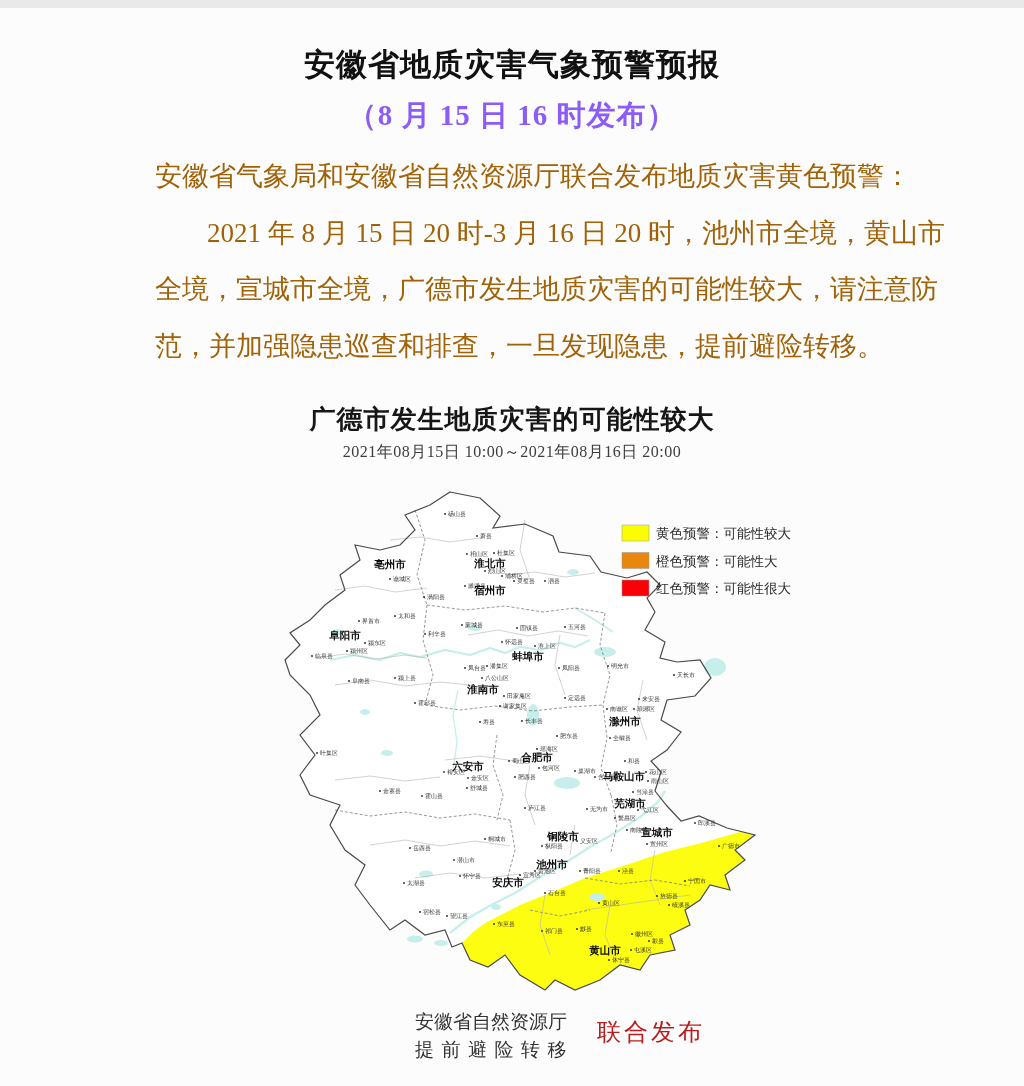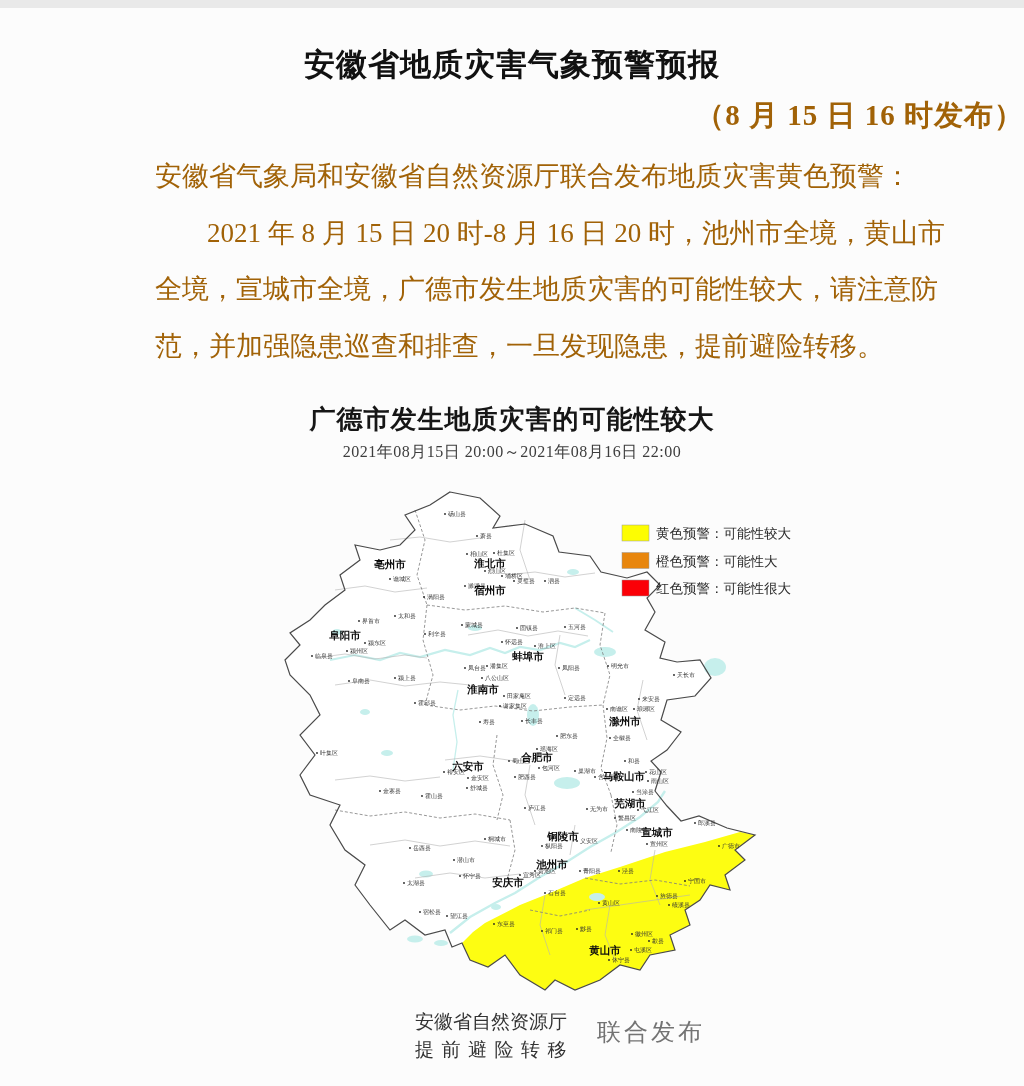--- a/index.html
+++ b/index.html
@@ -7,22 +7,22 @@
     position:relative;width:1024px;height:1086px;margin:8px auto;
     background:#fcfcfc;overflow:hidden;color:#1a1a1a;
     font-family:"Liberation Serif", serif;
   }
   .page-title{
     position:absolute;top:36px;left:0;width:100%;text-align:center;
     font-family:"Liberation Sans", sans-serif;font-weight:bold;font-size:31px;color:#111;
     letter-spacing:1px;
   }
   .page-subtitle{
-    position:absolute;top:88px;left:0;width:100%;text-align:right;
-    font-weight:bold;font-size:29px;color:#a16207;letter-spacing:1px;
+    position:absolute;top:88px;left:0;width:100%;text-align:center;
+    font-weight:bold;font-size:29px;color:#8b5cf6;letter-spacing:1px;
   }
   .body-text{
     position:absolute;top:140px;left:155px;width:780px;
     font-size:27px;line-height:56.5px;color:#a16207;
   }
   .bline{white-space:nowrap;}
   .bline.indent{padding-left:52px;}
   .map-title{
     position:absolute;top:394px;left:0;width:100%;text-align:center;
     font-family:"Liberation Sans", sans-serif;font-weight:bold;font-size:26px;color:#161616;
@@ -33,40 +33,40 @@
     font-size:16px;color:#3d3d3d;letter-spacing:.5px;
   }
   .map-wrap{position:absolute;left:275px;top:472px;width:645px;height:540px;}
   .issuers{
     position:absolute;left:415px;top:1000px;width:150px;
     font-size:19px;color:#333;line-height:28px;white-space:nowrap;
   }
   .issuers .spread{letter-spacing:7.5px;}
   .joint{
     position:absolute;left:597px;top:1008px;
-    font-size:24px;color:#737373;letter-spacing:3px;
+    font-size:24px;color:#b91c1c;letter-spacing:3px;
   }
 </style>
 </head>
 <body>
 
 <div class="page">
 
   <div class="page-title">安徽省地质灾害气象预警预报</div>
   <div class="page-subtitle">（8 月 15 日 16 时发布）</div>
 
   <div class="body-text">
     <div class="bline">安徽省气象局和安徽省自然资源厅联合发布地质灾害黄色预警：</div>
-    <div class="bline indent">2021 年 8 月 15 日 20 时-8 月 16 日 20 时，池州市全境，黄山市</div>
+    <div class="bline indent">2021 年 8 月 15 日 20 时-3 月 16 日 20 时，池州市全境，黄山市</div>
     <div class="bline">全境，宣城市全境，广德市发生地质灾害的可能性较大，请注意防</div>
     <div class="bline">范，并加强隐患巡查和排查，一旦发现隐患，提前避险转移。</div>
   </div>
 
   <div class="map-title">广德市发生地质灾害的可能性较大</div>
-  <div class="map-period">2021年08月15日  20:00～2021年08月16日  22:00</div>
+  <div class="map-period">2021年08月15日  10:00～2021年08月16日  20:00</div>
 
   <div class="map-wrap">
     <svg id="map-svg" viewBox="0 0 645 540" width="645" height="540" xmlns="http://www.w3.org/2000/svg">
         <path d="M175,12 L205,18 L225,36 L218,48 L250,44 L278,56 L284,72 L315,76 L326,92 L352,98 L372,92 L385,105 L372,118 L380,132 L370,150 L390,162 L385,178 L402,182 L425,180 L436,198 L420,216 L392,220 L386,240 L406,252 L392,270 L376,281 L386,292 L380,311 L392,326 L406,341 L424,336 L452,348 L480,355 L460,370 L470,380 L450,395 L455,410 L435,405 L425,420 L410,430 L415,445 L395,455 L400,470 L375,475 L365,490 L345,485 L325,500 L300,510 L280,500 L270,510 L245,495 L230,475 L213,487 L195,480 L187,463 L177,467 L170,450 L150,455 L130,440 L115,450 L95,425 L80,405 L90,385 L70,370 L55,345 L65,325 L35,315 L25,295 L40,275 L25,255 L45,235 L35,215 L15,195 L10,180 L25,165 L15,153 L35,140 L50,125 L70,110 L65,95 L85,80 L80,65 L105,70 L125,65 L140,50 L130,35 L155,25 Z" fill="#ffffff" stroke="none"></path>
         <path d="M210,443 L245,425 L275,413 L310,398 L345,387 L390,372 L430,362 L465,352 L480,355 L460,370 L470,380 L450,395 L455,410 L435,405 L425,420 L410,430 L415,445 L395,455 L400,470 L375,475 L365,490 L345,485 L325,500 L300,510 L280,500 L270,510 L245,495 L230,475 L213,487 L195,480 L187,463 L198,452 Z" fill="#fdfd12" stroke="none"></path>
         <g>
           <path d="M55,180 L80,175 L105,180 L125,173 L145,177 L170,170 L195,175 L215,168 L230,173 L245,167 L265,170 L285,163 L300,167 L315,160" fill="none" stroke="#c6efec" stroke-width="2.2"></path>
           <path d="M175,453 L195,437 L220,423 L240,413 L265,397 L290,383 L315,367 L340,353 L365,337 L383,322 L390,311" fill="none" stroke="#c6efec" stroke-width="2.4"></path>
           <path d="M178,290 L182,262 L178,235 L183,210" fill="none" stroke="#c6efec" stroke-width="1.3"></path>
           <path d="M300,128 L320,140 L338,152" fill="none" stroke="#c6efec" stroke-width="1.8"></path>

